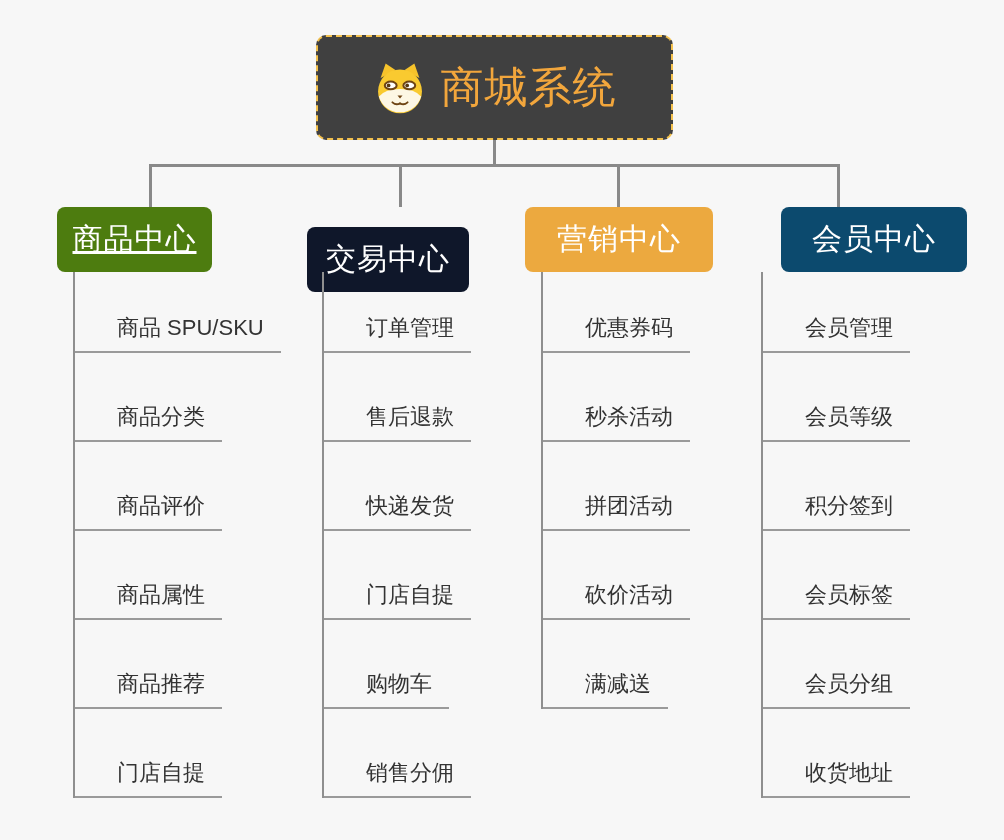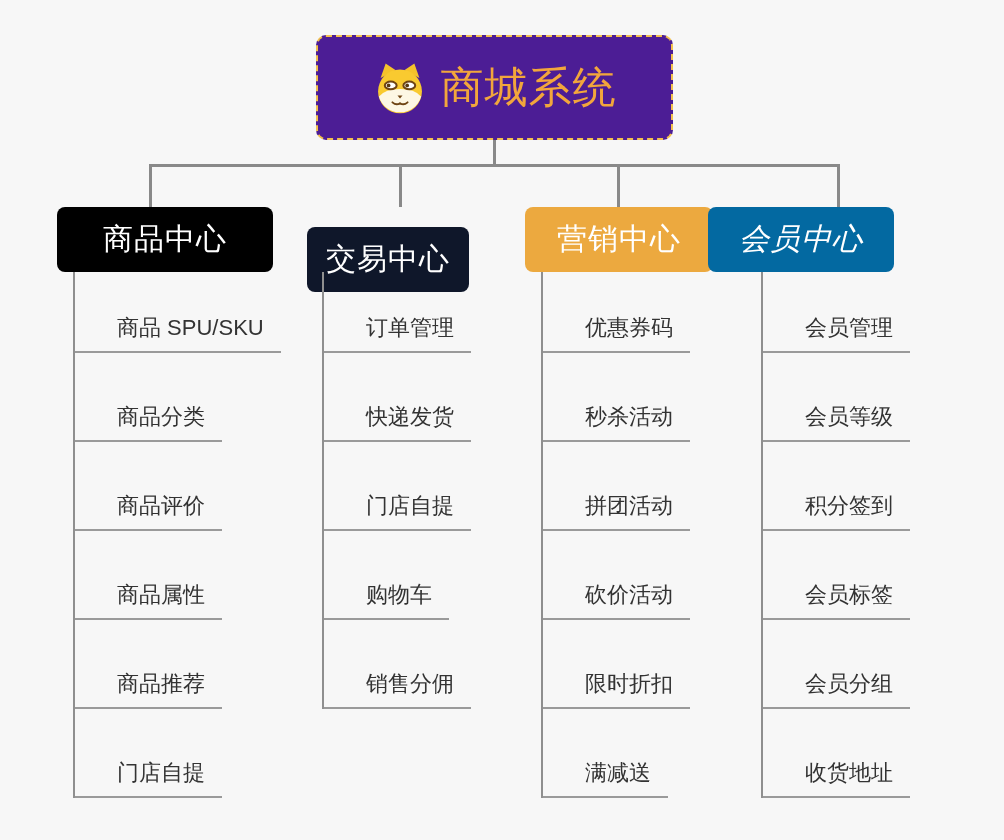--- a/index.html
+++ b/index.html
@@ -9,21 +9,21 @@
     font-family: "Liberation Sans", "DejaVu Sans", sans-serif;
     overflow: hidden;
   }
   .canvas { position: relative; width: 1004px; height: 840px; }
 
   
   .root-node {
     position: absolute;
     left: 316px; top: 35px;
     width: 357px; height: 105px;
-    background: #4c1d95;
+    background: #404040;
     border: 2px dashed #f2c04d;
     border-radius: 10px;
     display: flex;
     align-items: center;
     justify-content: center;
     gap: 14px;
   }
   .root-title {
     font-size: 43px;
     color: #f2a63c;
@@ -97,21 +97,21 @@
     <span class="root-title">商城系统</span>
   </div>
 
   <div class="conn v" style="left:493px; top:140px; height:27px;"></div>
   <div class="conn h" style="left:149px; top:164px; width:691px;"></div>
   <div class="conn v" style="left:149px; top:164px; height:43px;"></div>
   <div class="conn v" style="left:399px; top:164px; height:43px;"></div>
   <div class="conn v" style="left:617px; top:164px; height:43px;"></div>
   <div class="conn v" style="left:837px; top:164px; height:43px;"></div>
 
-  <div class="branch-node" style="left: 57px; width: 216px; background-color: #000000;">商品中心</div>
+  <div class="branch-node" style="left: 57px; width: 155px; background-color: #4d7c0f; text-decoration: underline;">商品中心</div>
   <div class="items" style="left:73px;">
     <div class="item">
         <span class="item-label">商品 SPU/SKU</span>
       </div>
     <div class="item">
         <span class="item-label">商品分类</span>
       </div>
     <div class="item">
         <span class="item-label">商品评价</span>
       </div>
@@ -123,20 +123,23 @@
       </div>
     <div class="item">
         <span class="item-label">门店自提</span>
       </div>
   </div>
 
   <div class="branch-node" style="left: 307px; width: 162px; background-color: #0f172a; margin-top: 20px;">交易中心</div>
   <div class="items" style="left:322px;font-family:Liberation Serif, serif;">
     <div class="item">
         <span class="item-label">订单管理</span>
+      </div>
+    <div class="item">
+        <span class="item-label">售后退款</span>
       </div>
     <div class="item">
         <span class="item-label">快递发货</span>
       </div>
     <div class="item">
         <span class="item-label">门店自提</span>
       </div>
     <div class="item">
         <span class="item-label">购物车</span>
       </div>
@@ -153,28 +156,25 @@
     <div class="item">
         <span class="item-label">秒杀活动</span>
       </div>
     <div class="item">
         <span class="item-label">拼团活动</span>
       </div>
     <div class="item">
         <span class="item-label">砍价活动</span>
       </div>
     <div class="item">
-        <span class="item-label">限时折扣</span>
-      </div>
-    <div class="item">
         <span class="item-label">满减送</span>
       </div>
   </div>
 
-  <div class="branch-node" style="left: 708px; width: 186px; background-color: #0369a1; font-style: italic;">会员中心</div>
+  <div class="branch-node" style="left: 781px; width: 186px; background-color: #0c4a6e;">会员中心</div>
   <div class="items" style="left:761px;">
     <div class="item">
         <span class="item-label">会员管理</span>
       </div>
     <div class="item">
         <span class="item-label">会员等级</span>
       </div>
     <div class="item">
         <span class="item-label">积分签到</span>
       </div>

